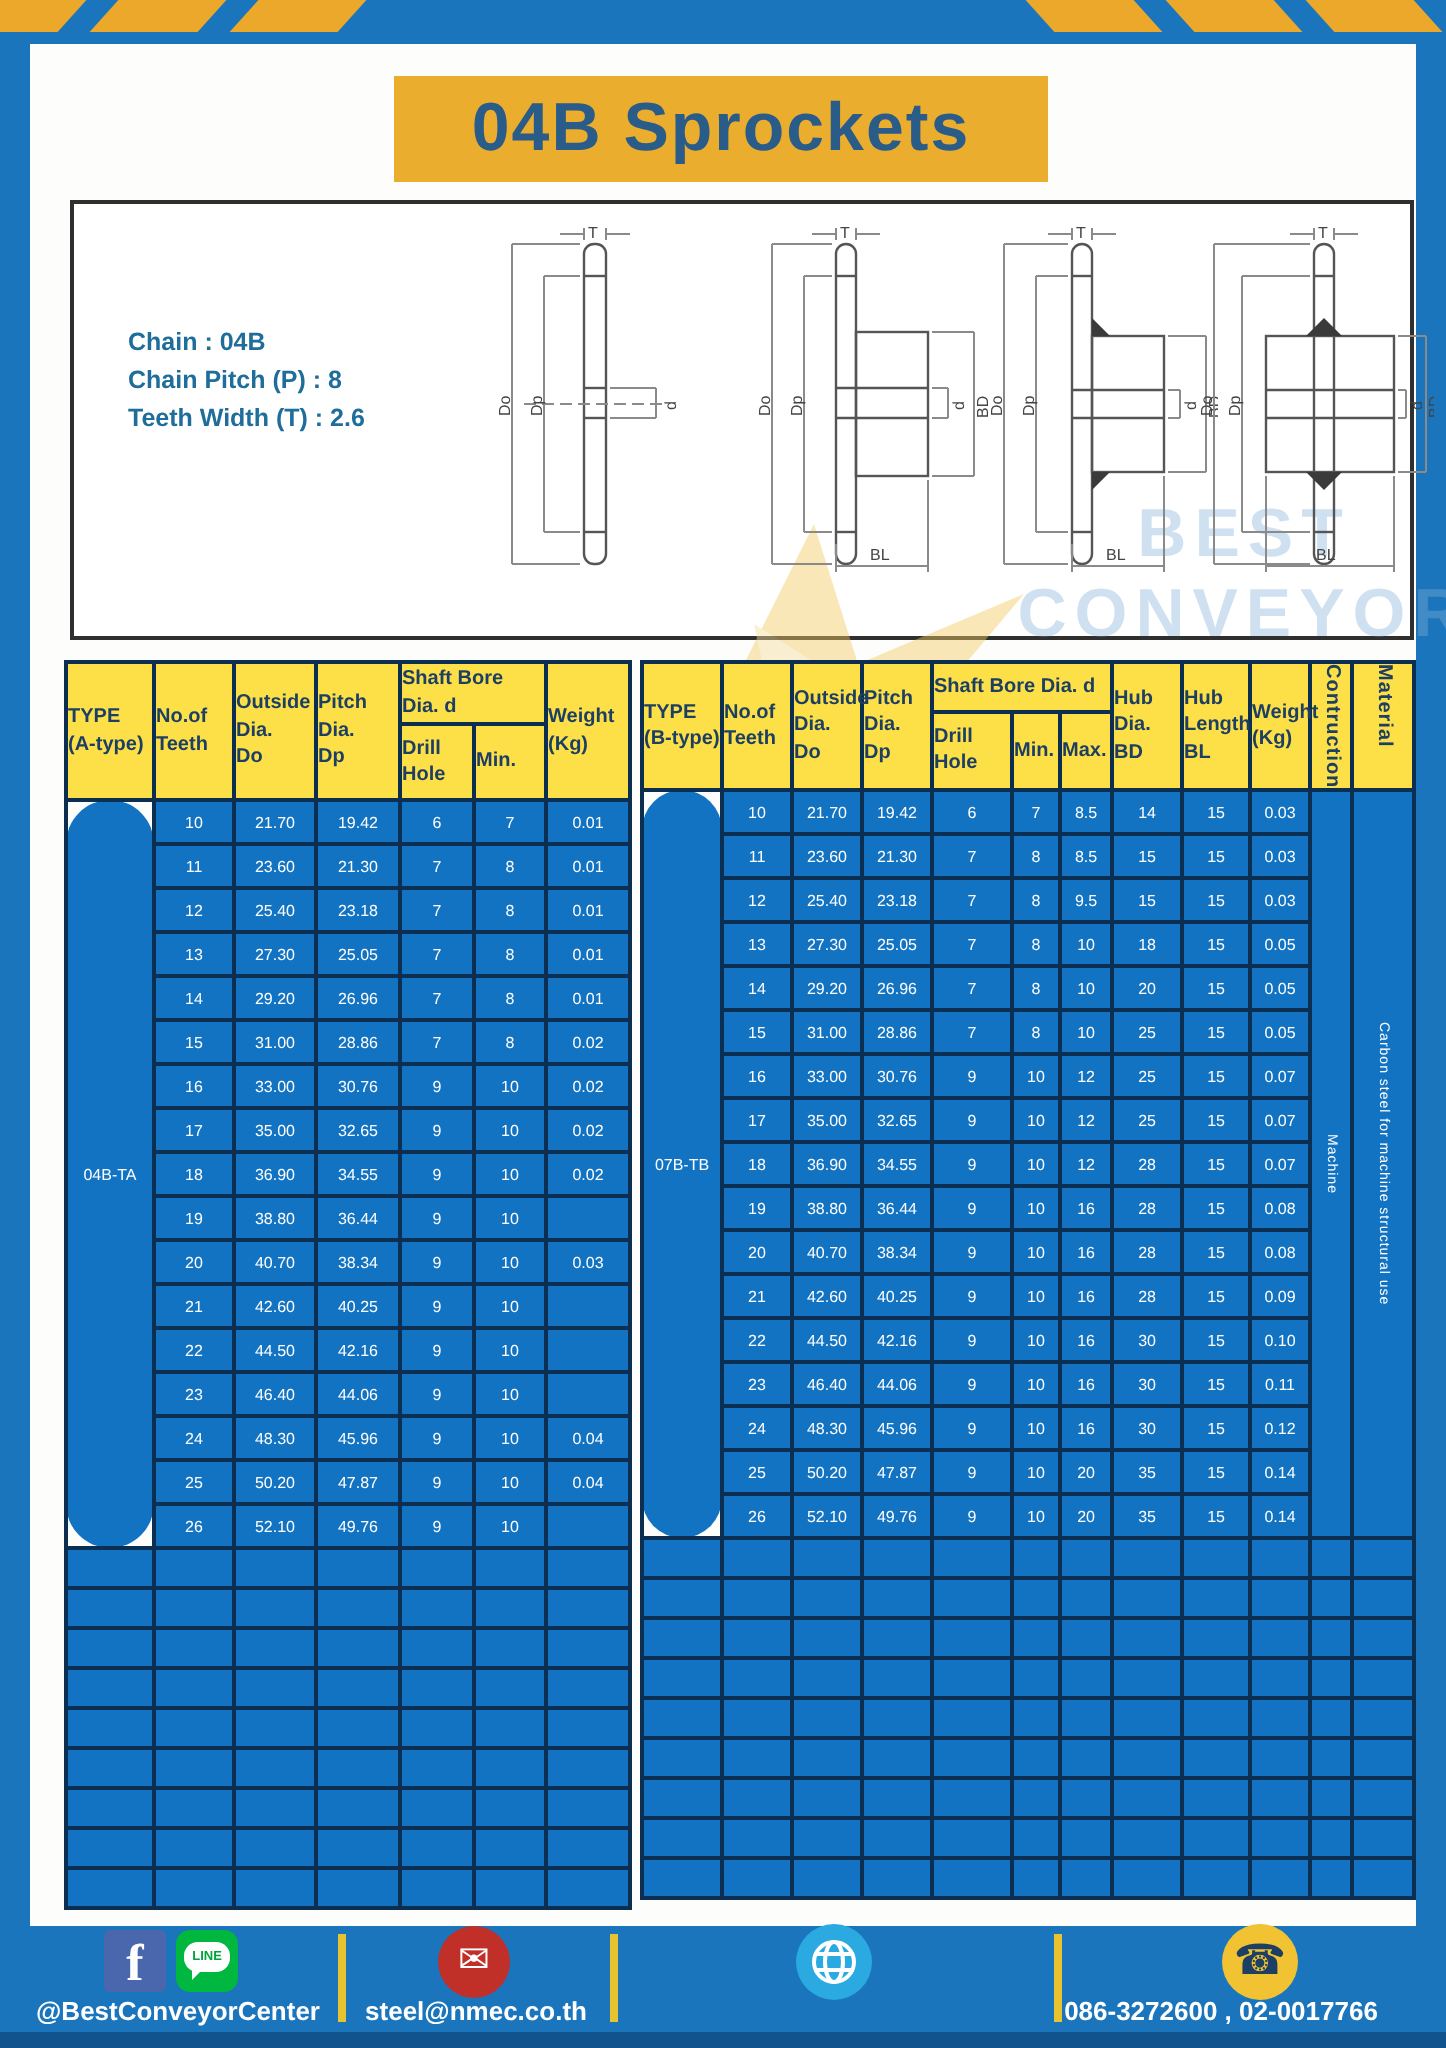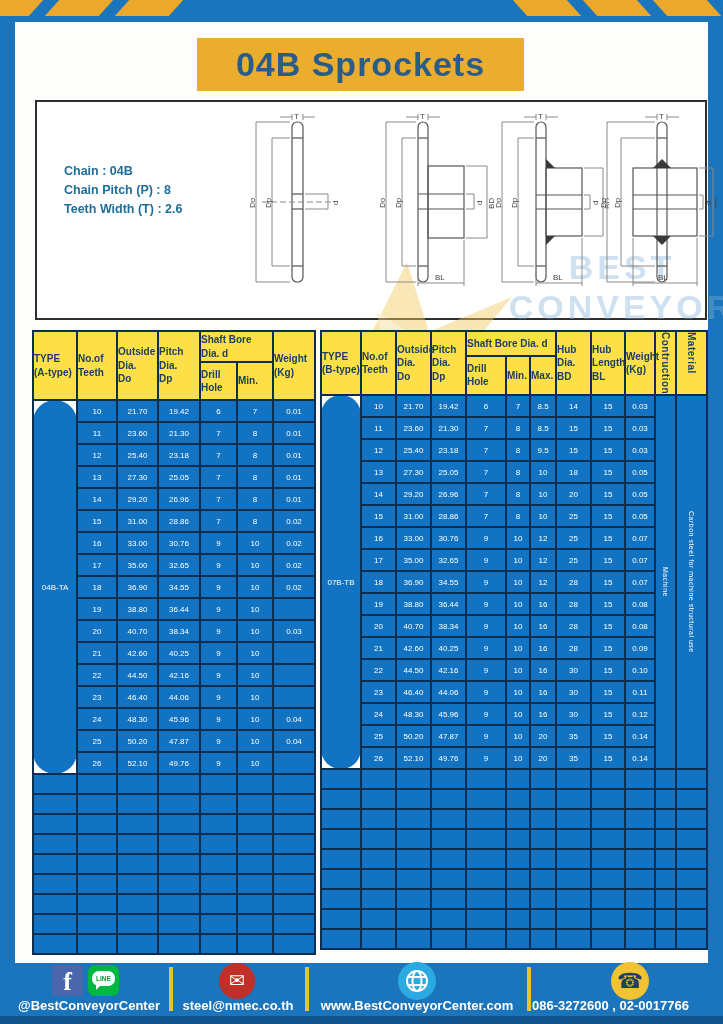--- a/index.html
+++ b/index.html
@@ -886,21 +886,20 @@
   <div class="f-div" style="left:305px;"></div>
 
   <div class="circle-icon icon-globe">
     <svg width="38" height="38" viewBox="0 0 38 38">
       <circle cx="19" cy="19" r="10" fill="none" stroke="#fff" stroke-width="2"></circle>
       <ellipse cx="19" cy="19" rx="4.5" ry="10" fill="none" stroke="#fff" stroke-width="2"></ellipse>
       <line x1="9" y1="15" x2="29" y2="15" stroke="#fff" stroke-width="2"></line>
       <line x1="9" y1="23" x2="29" y2="23" stroke="#fff" stroke-width="2"></line>
     </svg>
   </div>
-  <div class="f-text" style="left:313px;width:208px;">www.BestConveyorCenter.com</div>
 
   <div class="f-div" style="left:527px;"></div>
 
   <div class="circle-icon icon-phone">☎</div>
   <div class="f-text" style="left:518px;width:185px;">086-3272600 , 02-0017766</div>
 </div>
 
 <div class="abs bottom-shade"></div>
 
 </body></html>

